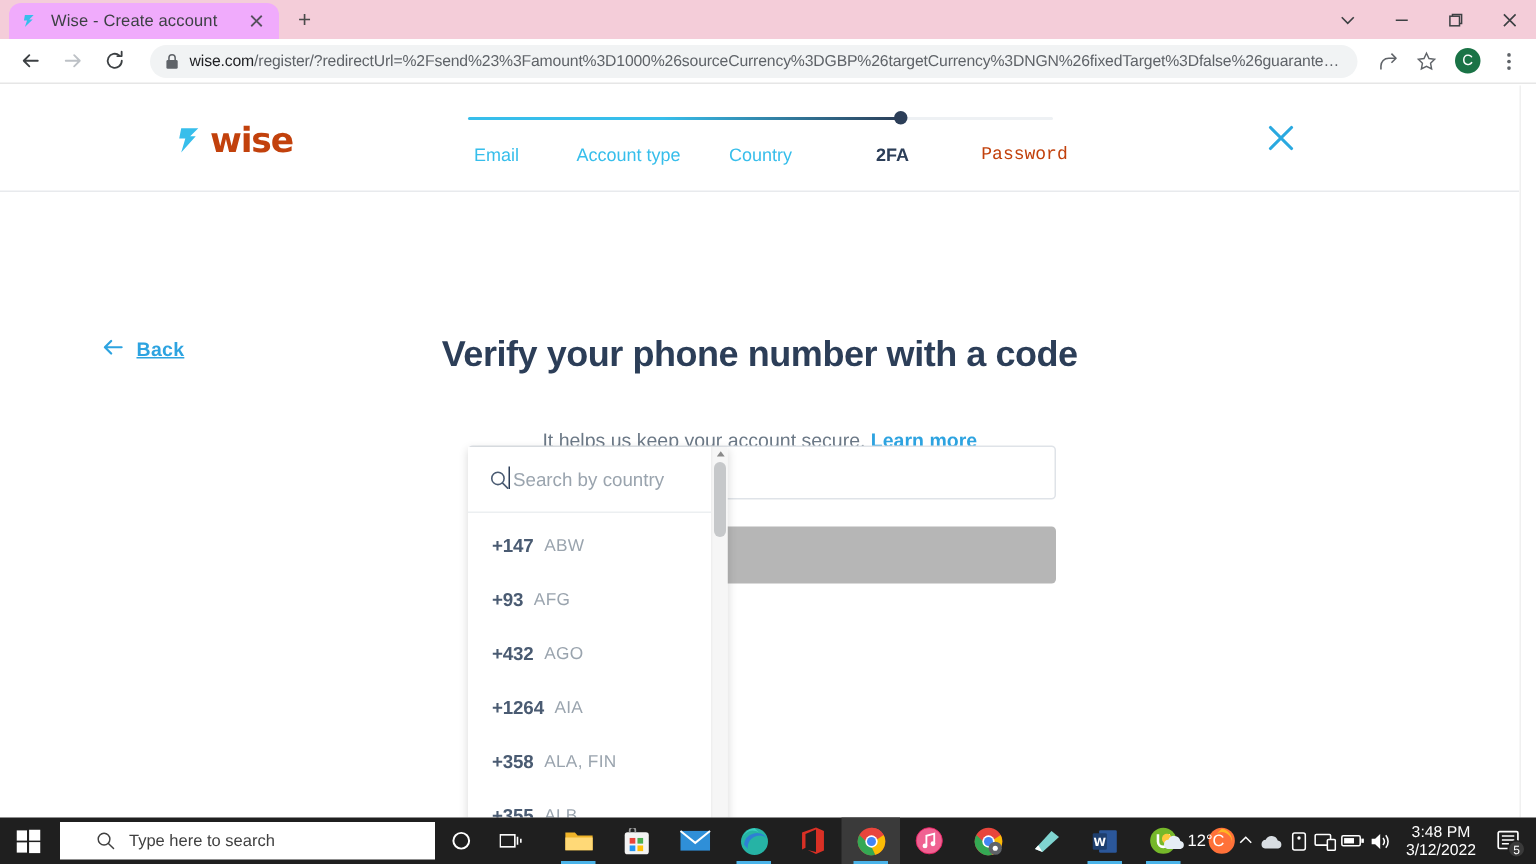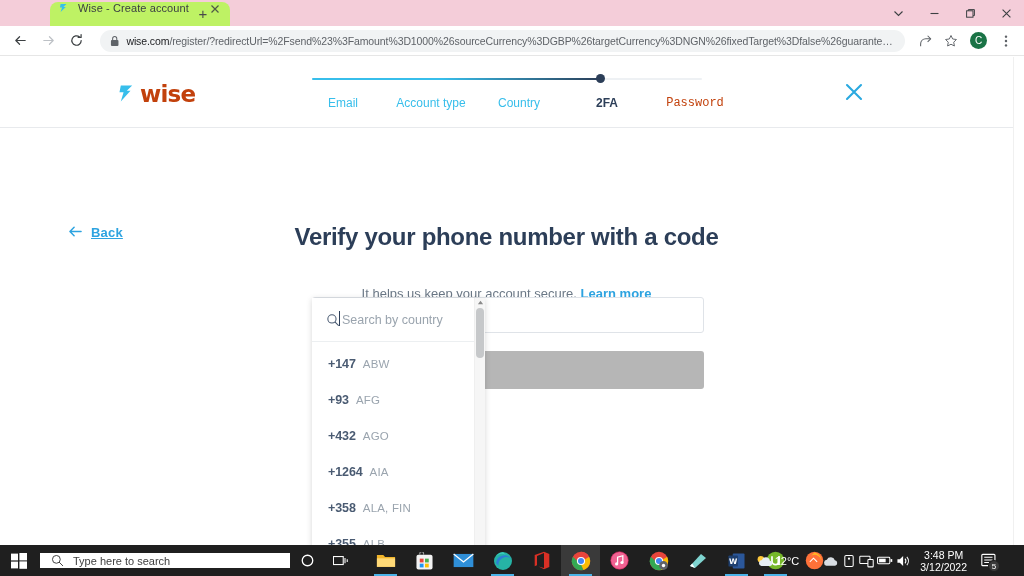--- a/index.html
+++ b/index.html
@@ -11,22 +11,22 @@
   }
   #screen { position: relative; width: 1024px; height: 576px; background:#fff; }
 
   
   .titlebar {
     position: absolute; top:0; left:0; width:1024px; height:26px;
     background:#f4cdd9;
   }
   .tab {
     position:absolute; left:6px; top:2px; width:180px; height:24px;
-    background:#bef264; border-radius:8px 8px 0 0;
-    display:flex; align-items:flex-start; padding:0 8px; gap:7px;margin-left:44px;
+    background:#f0abfc; border-radius:8px 8px 0 0;
+    display:flex; align-items:center; padding:0 8px; gap:7px;
   }
   .tab-favicon { width:13px; height:13px; flex:0 0 auto; display:block; }
   .tab-title {
     font-size:11px; color:#3c4043; white-space:nowrap; overflow:hidden;
     text-overflow:ellipsis; flex:1 1 auto; letter-spacing:0.1px;
   }
   .tab-close { width:14px; height:14px; flex:0 0 auto; opacity:.85; }
   .newtab {
     position:absolute; left:194px; top:5px; width:18px; height:18px;
     color:#4a4a4a; font-size:15px; line-height:18px; text-align:center;
@@ -83,21 +83,21 @@
     font-size:23px; font-weight:bold; color:#c2410c; letter-spacing:-0.8px;
   }
   .close-x { position:absolute; right:148px; top:24px; width:22px; height:22px; }
 
   
   .stepper { position:absolute; left:287px; top:13px; width:440px; height:45px; }
   .step-line { position:absolute; top:8px; left:25px; width:390px; height:2px; background:#eef1f4; border-radius:1px; }
   .step-line-done { position:absolute; top:8px; left:25px; width:288px; height:2px; border-radius:1px;
       background:linear-gradient(90deg,#37beeb 0%, #37beeb 45%, #2c3e58 100%); }
   .step-dot { position:absolute; top:4px; left:309px; width:9px; height:9px; border-radius:50%; background:#2c3e58; }
-  .step-labels { position:absolute; top:26px; left:12px; width:440px; display:flex; }
+  .step-labels { position:absolute; top:26px; left:0; width:440px; display:flex; }
   .step-labels > div { flex:1 1 0; text-align:center; font-size:12px; }
   .s-done { color:#37beeb; }
   .s-active { color:#2c3e58; font-weight:bold; }
   .s-todo { color:#c2410c;font-family:Liberation Mono, monospace; }
 
   
   .back-link {
     position:absolute; left:68px; top:168px; display:flex; align-items:flex-start; gap:8px;
     color:#2da3e0; font-size:13px;
   }
@@ -159,36 +159,36 @@
     background:#c6c8ca; border-radius:4px;
   }
 
   
   .taskbar {
     position:absolute; left:0; bottom:0; width:1024px; height:31px;
     background:#1f1f1f; display:flex; align-items:center;
   }
   .start { width:38px; height:31px; display:flex; align-items:center; justify-content:center; }
   .tb-search {
-    width:250px; height:15px; background:#ffffff; display:flex; align-items:center;
-    gap:9px; padding-left:11px; margin-left:2px;
+    width:250px; height:25px; background:#ffffff; display:flex; align-items:center;
+    gap:9px; padding-left:24px; margin-left:2px;
   }
   .tb-search span { font-size:11px; color:#404040; }
   .tb-sysicon { width:34px; height:31px; display:flex; align-items:center; justify-content:center; }
   .tb-apps { display:flex; align-items:center; margin-left:8px; }
   .tb-app {
     width:39px; height:31px; display:flex; align-items:center; justify-content:center;
     position:relative;
   }
   .tb-app.active { background:#3a3a3a; }
   .tb-app .underline {
     position:absolute; bottom:0; left:8px; width:23px; height:2px; background:#4ab3e8;
   }
   .tray {
-    position:absolute; right:18px; bottom:0; height:31px; display:flex; align-items:center; gap:3px;
+    position:absolute; right:1px; bottom:0; height:31px; display:flex; align-items:center; gap:3px;
     padding-right:4px;
   }
   .tray-item { display:flex; align-items:center; justify-content:center; color:#fff; }
   .temp { font-size:11px; color:#ffffff; margin-right:6px; }
   .clock { color:#fff; font-size:10.5px; line-height:12px; text-align:center; margin:0 6px; }
   .notif { position:relative; width:26px; height:31px; display:flex; align-items:center; justify-content:center; }
   .notif .badge {
     position:absolute; right:2px; bottom:4px; width:12px; height:12px; border-radius:50%;
     background:#3a3a3a; color:#fff; font-size:8px; display:flex; align-items:center; justify-content:center;
     border:1px solid #1f1f1f;

